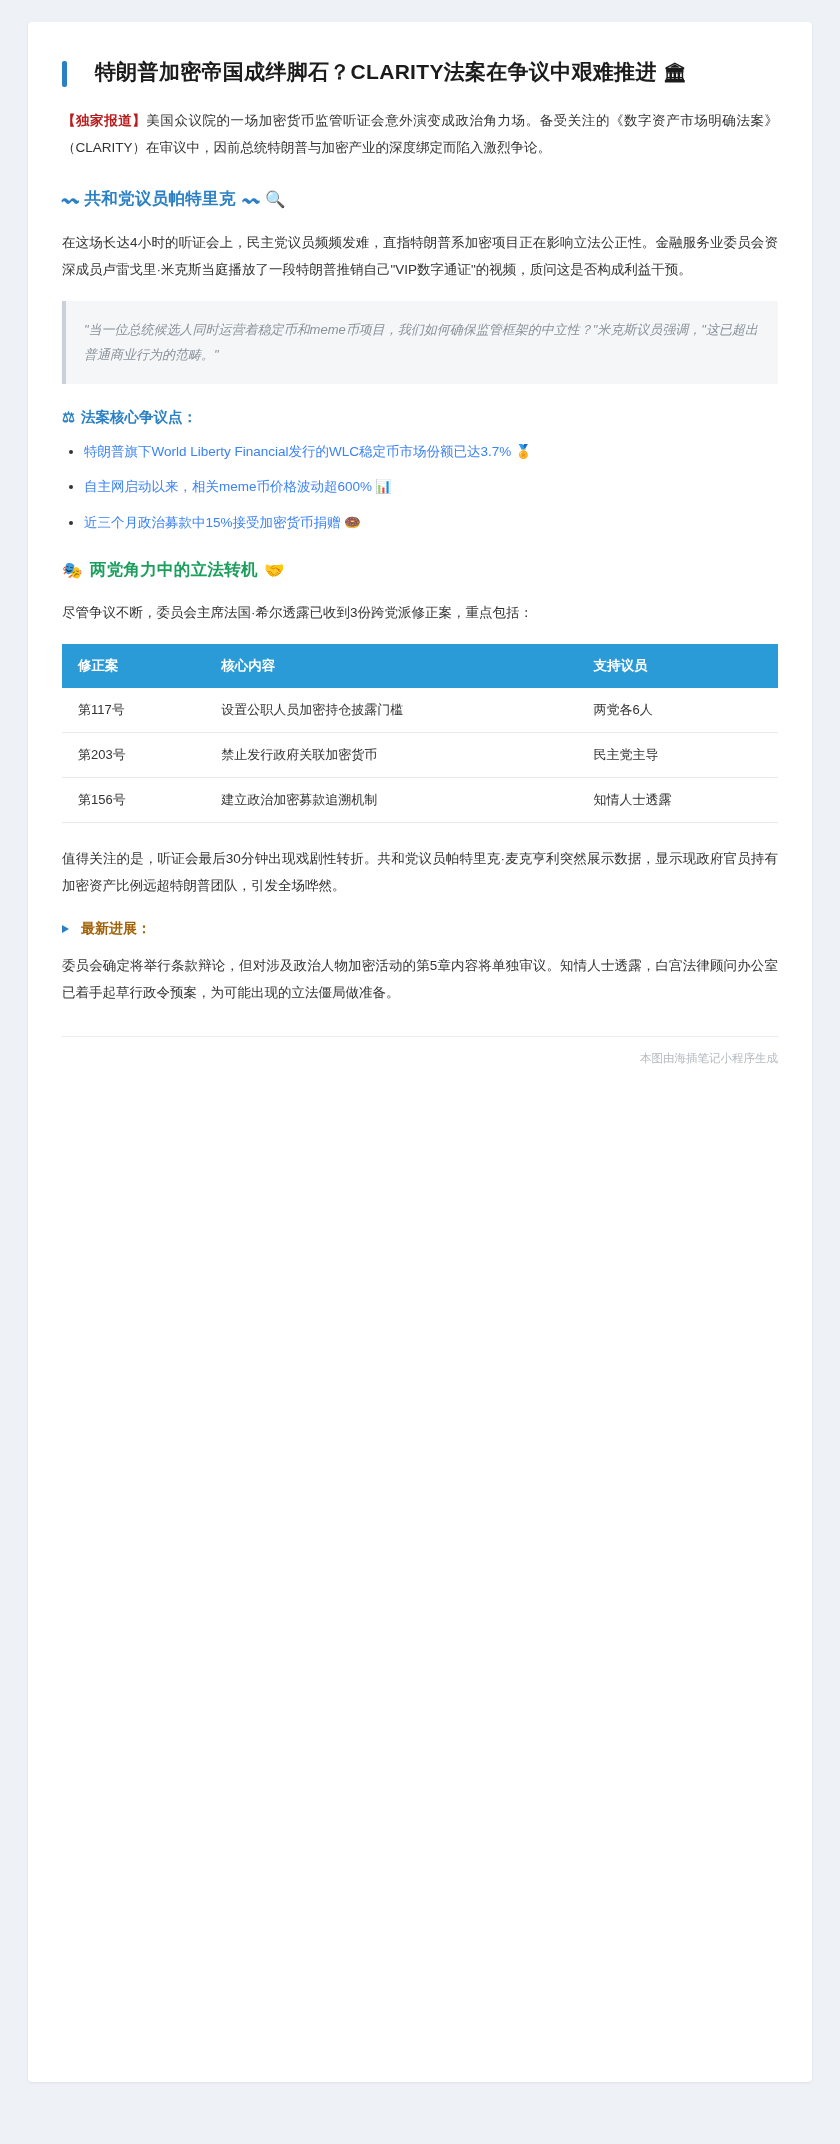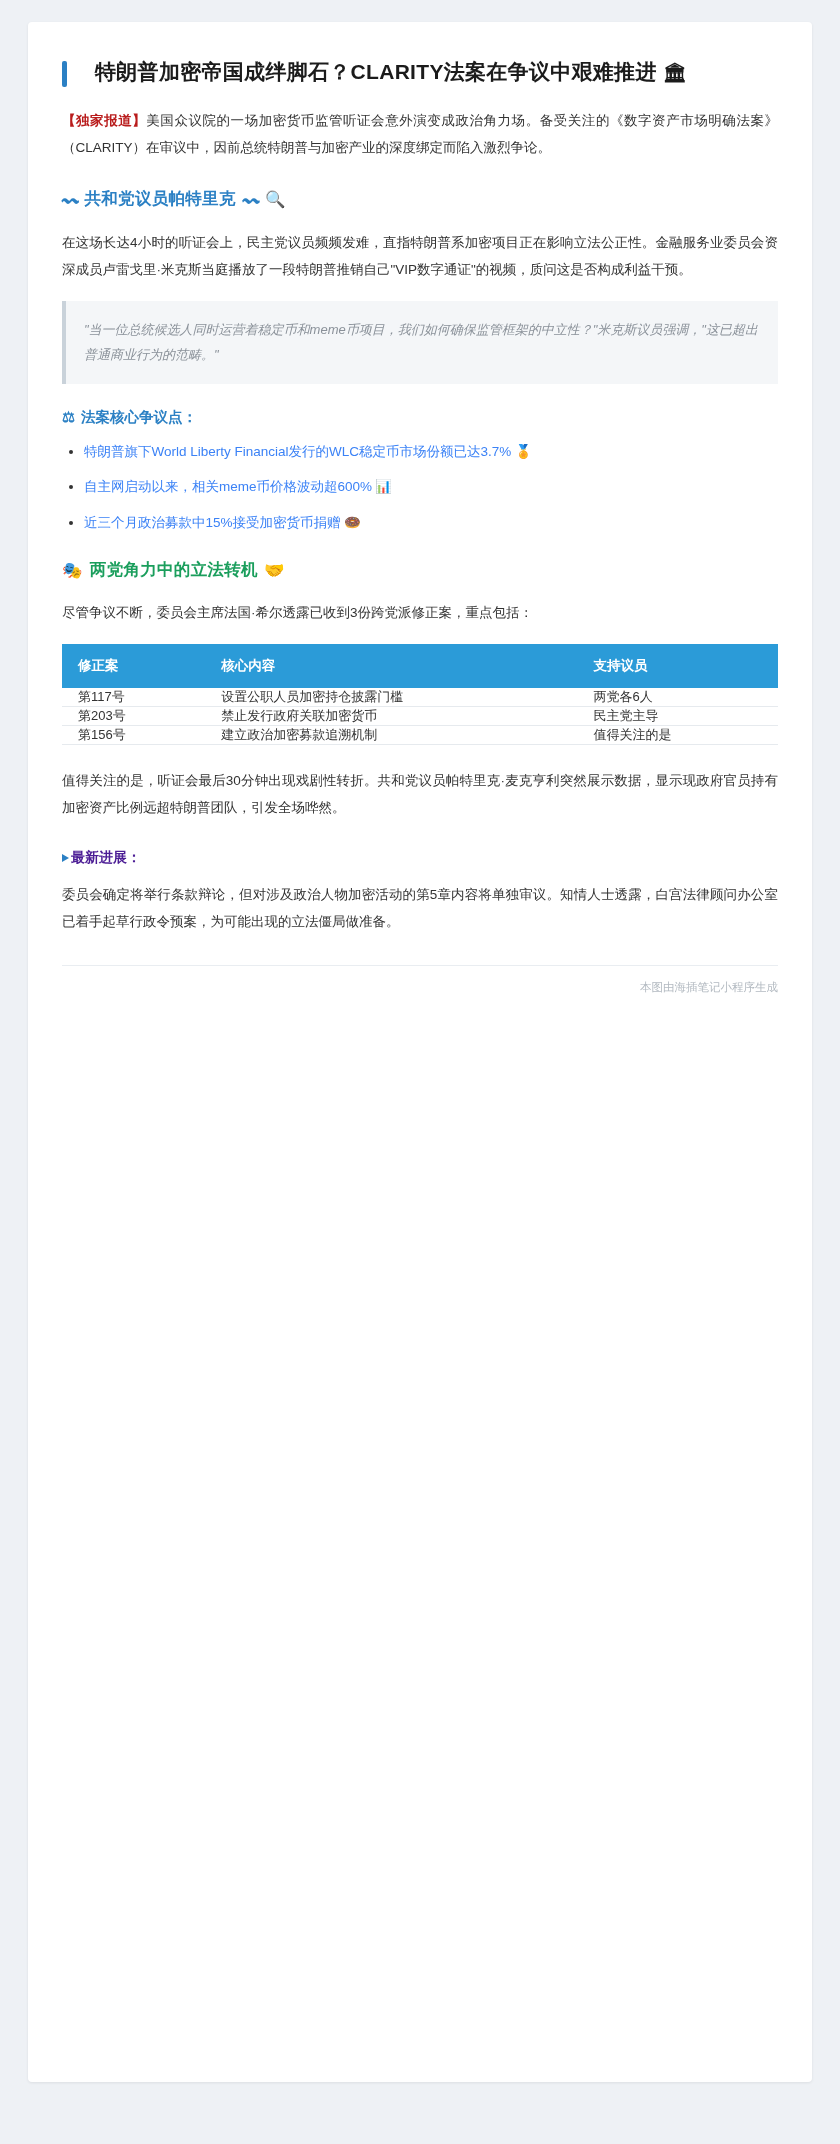--- a/index.html
+++ b/index.html
@@ -133,38 +133,38 @@
   }
   table.amend thead th {
     background: #2b9bd8;
     color: #ffffff;
     font-weight: bold;
     text-align: left;
     padding: 13px 16px;
     font-size: 13.5px;
   }
   table.amend tbody td {
-    padding: 0 16px;
+    padding: 13px 16px;
     border-bottom: 1px solid #e6eaee;
     color: #333333;
   }
   table.amend tbody tr:last-child td { border-bottom: 1px solid #e6eaee; }
   table.amend th.c1, table.amend td.c1 { width: 20%; }
   table.amend th.c2, table.amend td.c2 { width: 52%; }
   table.amend th.c3, table.amend td.c3 { width: 28%; }
 
   
   .latest-h {
     font-size: 14px;
     font-weight: bold;
-    color: #4c1d95;
-    margin: 28px 0 14px 0;
+    color: #a16207;
+    margin: 21px 0 14px 0;
     display: flex;
     align-items: center;
-    gap: 2px;
+    gap: 12px;
   }
   .tri {
     width: 0; height: 0;
     border-left: 7px solid #2b80c4;
     border-top: 4.5px solid transparent;
     border-bottom: 4.5px solid transparent;
     display: inline-block;
   }
 
   .divider {
@@ -241,21 +241,21 @@
           <td class="c3">两党各6人</td>
         </tr>
         <tr>
           <td class="c1">第203号</td>
           <td class="c2">禁止发行政府关联加密货币</td>
           <td class="c3">民主党主导</td>
         </tr>
         <tr>
           <td class="c1">第156号</td>
           <td class="c2">建立政治加密募款追溯机制</td>
-          <td class="c3">值得关注的是</td>
+          <td class="c3">知情人士透露</td>
         </tr>
       </tbody>
     </table>
 
     <p class="body">值得关注的是，听证会最后30分钟出现戏剧性转折。共和党议员帕特里克·麦克亨利突然展示数据，显示现政府官员持有加密资产比例远超特朗普团队，引发全场哗然。</p>
 
     <div class="latest-h">
       <span class="tri"></span>
       <span>最新进展：</span>
     </div>

